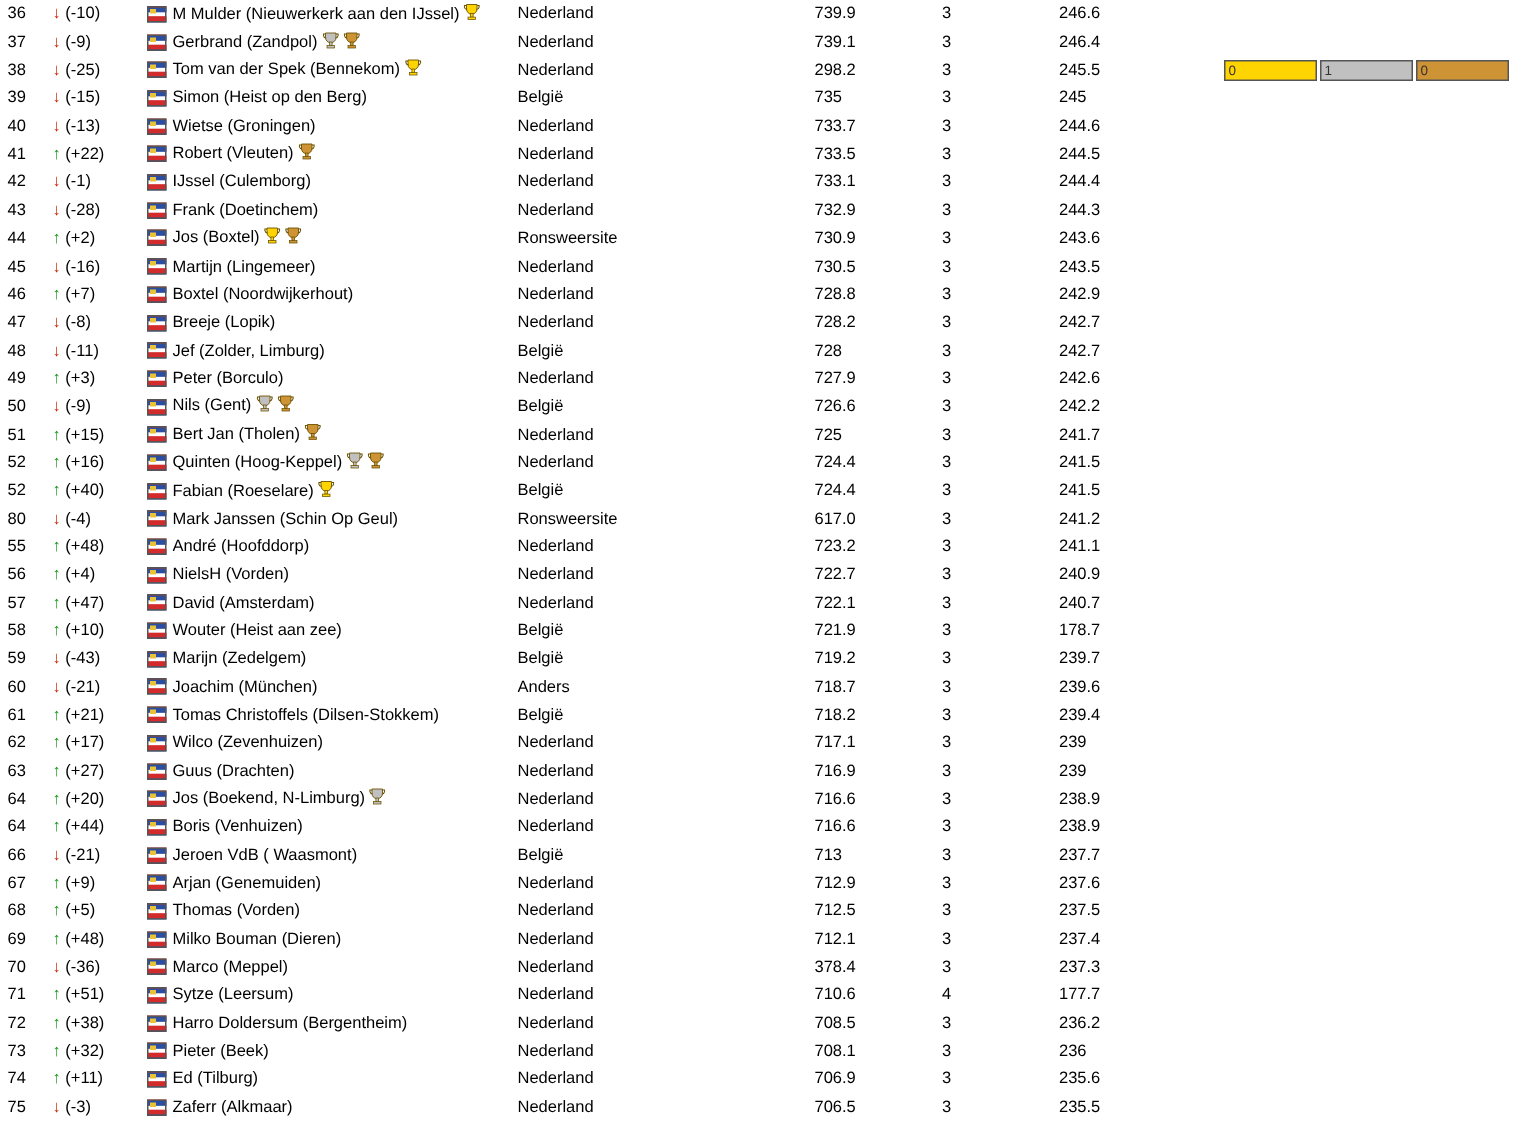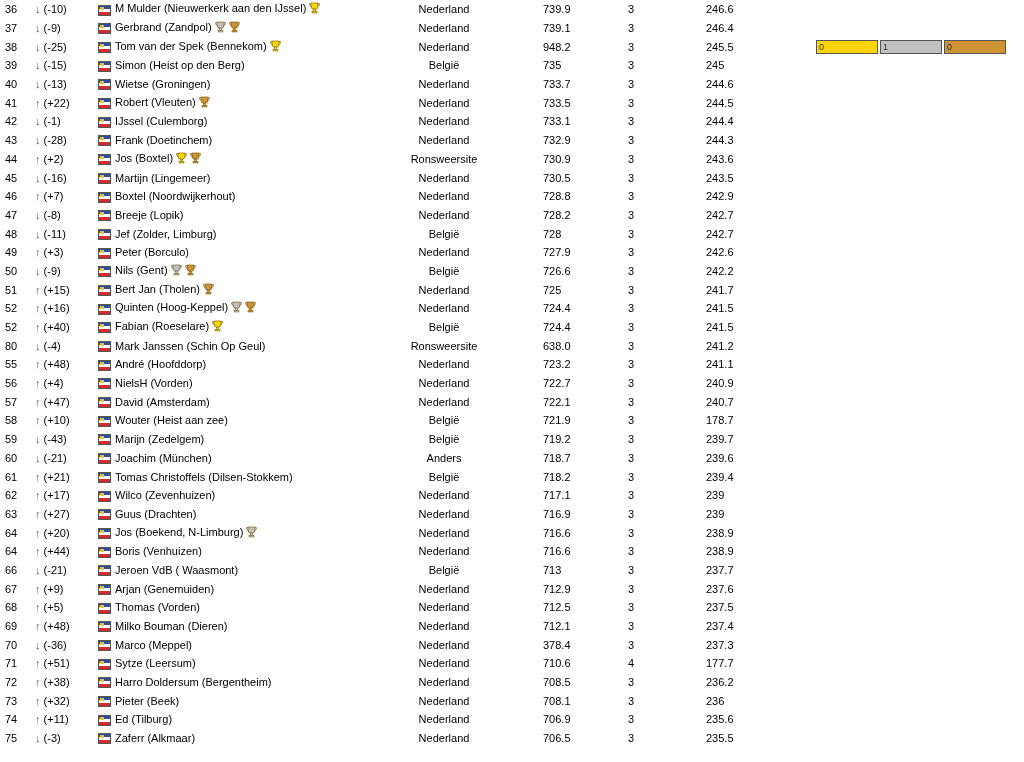--- a/index.html
+++ b/index.html
@@ -24,21 +24,21 @@
     padding: 0;
     height: 18.7px;
     vertical-align: middle;
     white-space: nowrap;
     overflow: hidden;
   }
   .c-rank    { width: 30px;  padding-left: 5px !important; }
   .c-move    { width: 58px;  }
   .c-flagcol { width: 22px;  text-align: center; }
   .c-name    { width: 230px; }
-  .c-country { width: 198px; text-align: center; }
+  .c-country { width: 198px; }
   .c-score   { width: 85px;  }
   .c-games   { width: 78px;  }
   .c-avg     { width: 110px; }
   .c-bars    { width: 213px; }
 
   .arrow-up { color: #1a9a1a; font-weight: bold; }
   .arrow-down { color: #cc2200; font-weight: bold; }
   .delta { color: #000; }
 
   .flag {
@@ -133,21 +133,21 @@
         <td class="c-move"><span class="arrow-down">↓</span> <span class="delta">(-25)</span></td>
         <td class="c-flagcol"><span class="flag"></span></td>
         <td class="c-name">Tom van der Spek (Bennekom)<span class="trophy"><svg width="11" height="12" viewBox="0 0 11 12">
               <path d="M2 1 h7 v3 a3.5 3.5 0 0 1 -7 0 z" fill="#ffd400" stroke="#6b5200" stroke-width="0.6"></path>
               <path d="M2 1.6 h-1.4 v1.2 a2 2 0 0 0 1.8 1.6" fill="none" stroke="#6b5200" stroke-width="0.7"></path>
               <path d="M9 1.6 h1.4 v1.2 a2 2 0 0 1 -1.8 1.6" fill="none" stroke="#6b5200" stroke-width="0.7"></path>
               <rect x="4.6" y="7" width="1.8" height="2.4" fill="#ffd400" stroke="#6b5200" stroke-width="0.5"></rect>
               <rect x="3" y="9.4" width="5" height="1.6" fill="#ffd400" stroke="#6b5200" stroke-width="0.5"></rect>
             </svg></span></td>
         <td class="c-country">Nederland</td>
-        <td class="c-score">948.2</td>
+        <td class="c-score">298.2</td>
         <td class="c-games">3</td>
         <td class="c-avg">245.5</td>
         <td class="c-bars">
           <div class="bars">
             <div class="bar gold">0</div>
             <div class="bar silver">1</div>
             <div class="bar bronze">0</div>
           </div>
         </td>
       </tr>
@@ -369,21 +369,21 @@
         <td class="c-games">3</td>
         <td class="c-avg">241.5</td>
         <td class="c-bars"></td>
       </tr>
       <tr>
         <td class="c-rank">80</td>
         <td class="c-move"><span class="arrow-down">↓</span> <span class="delta">(-4)</span></td>
         <td class="c-flagcol"><span class="flag"></span></td>
         <td class="c-name">Mark Janssen (Schin Op Geul)</td>
         <td class="c-country">Ronsweersite</td>
-        <td class="c-score">638.0</td>
+        <td class="c-score">617.0</td>
         <td class="c-games">3</td>
         <td class="c-avg">241.2</td>
         <td class="c-bars"></td>
       </tr>
       <tr>
         <td class="c-rank">55</td>
         <td class="c-move"><span class="arrow-up">↑</span> <span class="delta">(+48)</span></td>
         <td class="c-flagcol"><span class="flag"></span></td>
         <td class="c-name">André (Hoofddorp)</td>
         <td class="c-country">Nederland</td>

